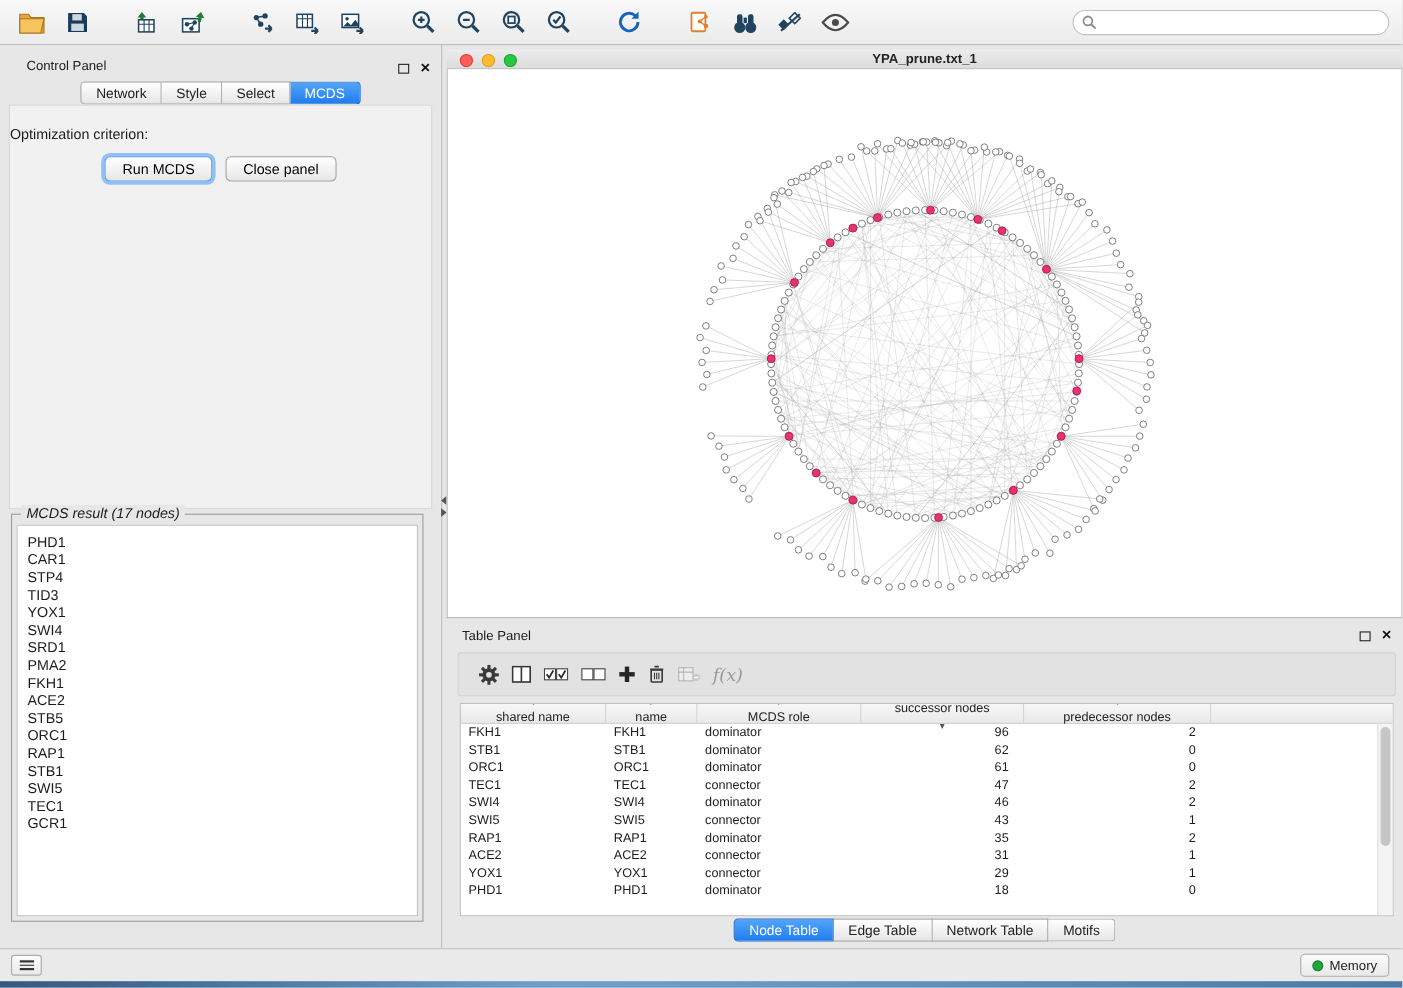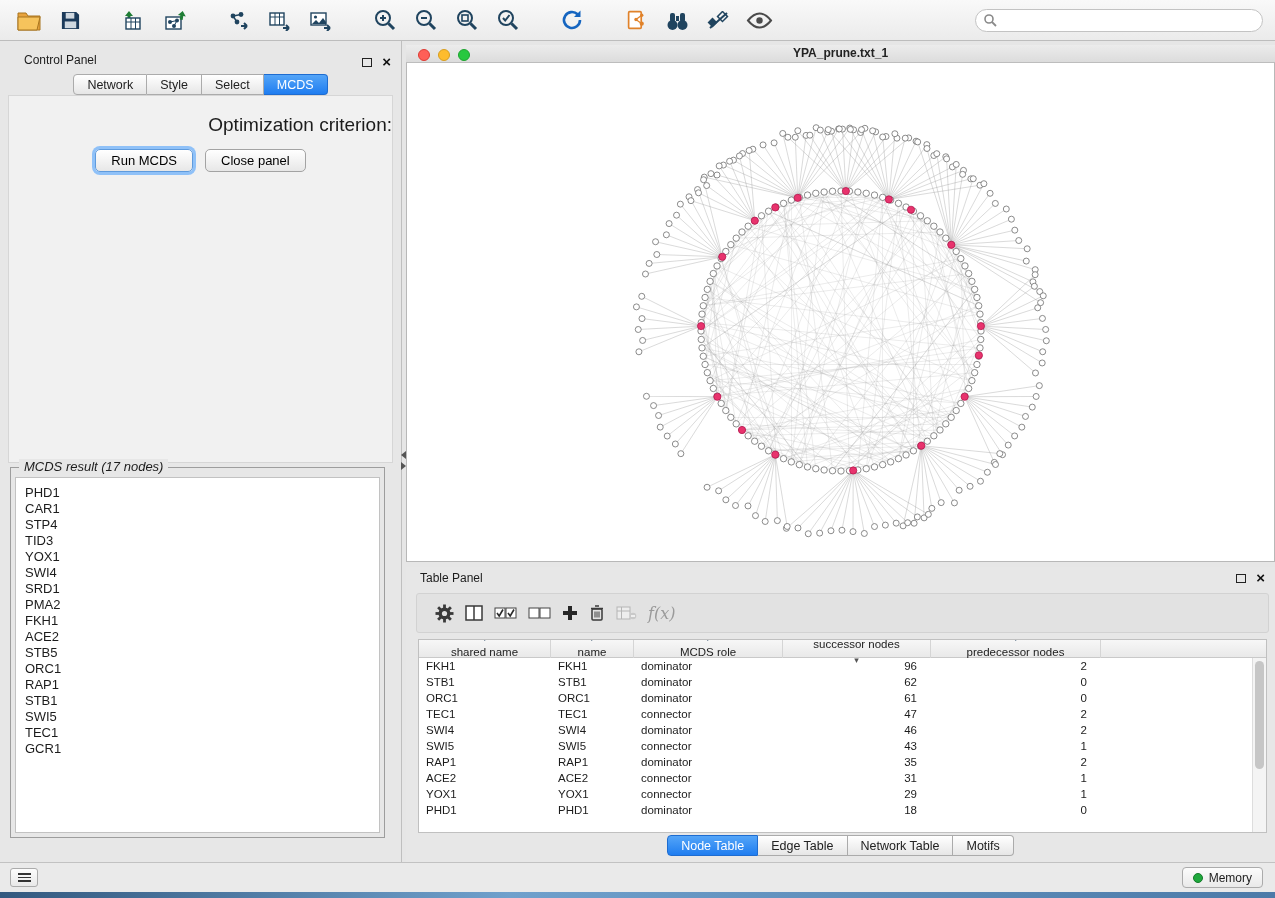--- a/index.html
+++ b/index.html
@@ -46,21 +46,21 @@
   .cp-tab:last-child, .tp-tab:last-child { border-radius:0 4px 4px 0; }
   .cp-tab.active, .tp-tab.active {
     background:linear-gradient(#54a5f8,#1f7df0); color:#fff; border-color:#1e6cd0;
   }
   .tp-tab.active { border-radius:4px 0 0 4px; }
 
   .cp-content {
     position:absolute; left:8px; right:8px; top:54px; height:368px;
     background:#f1f1f1; border:1px solid #d6d6d6;
   }
-  .opt-label { text-align:right; margin-top:18px; font-size:19px; }
+  .opt-label { text-align:left; margin-top:18px; font-size:13px; }
   .select-box {
     width:312px; height:24px; margin:11px auto 0 auto; background:#fff;
     border:1px solid #a9a9a9; border-radius:5px; position:relative;
     font-size:13px; line-height:22px; padding-left:9px;
   }
   .select-arrows {
     position:absolute; right:0; top:0; width:21px; height:22px;
     background:linear-gradient(#70b1fb,#2b6fe0); border-radius:0 4px 4px 0;
     display:flex; flex-direction:column; align-items:center; justify-content:center; gap:2px;
   }

